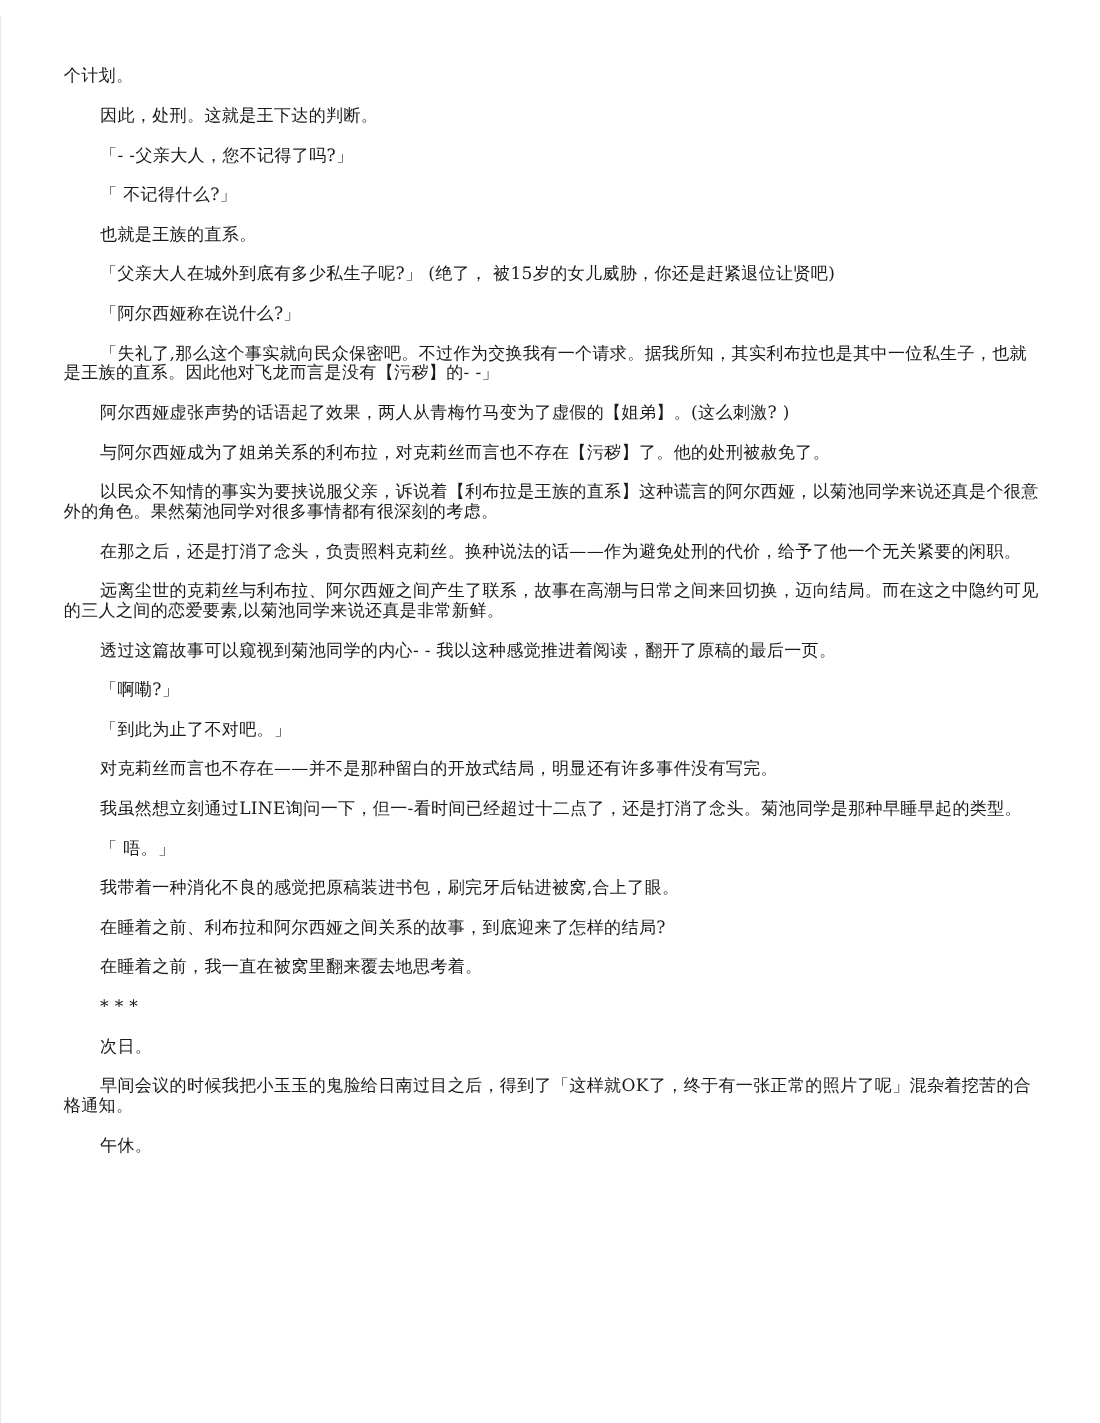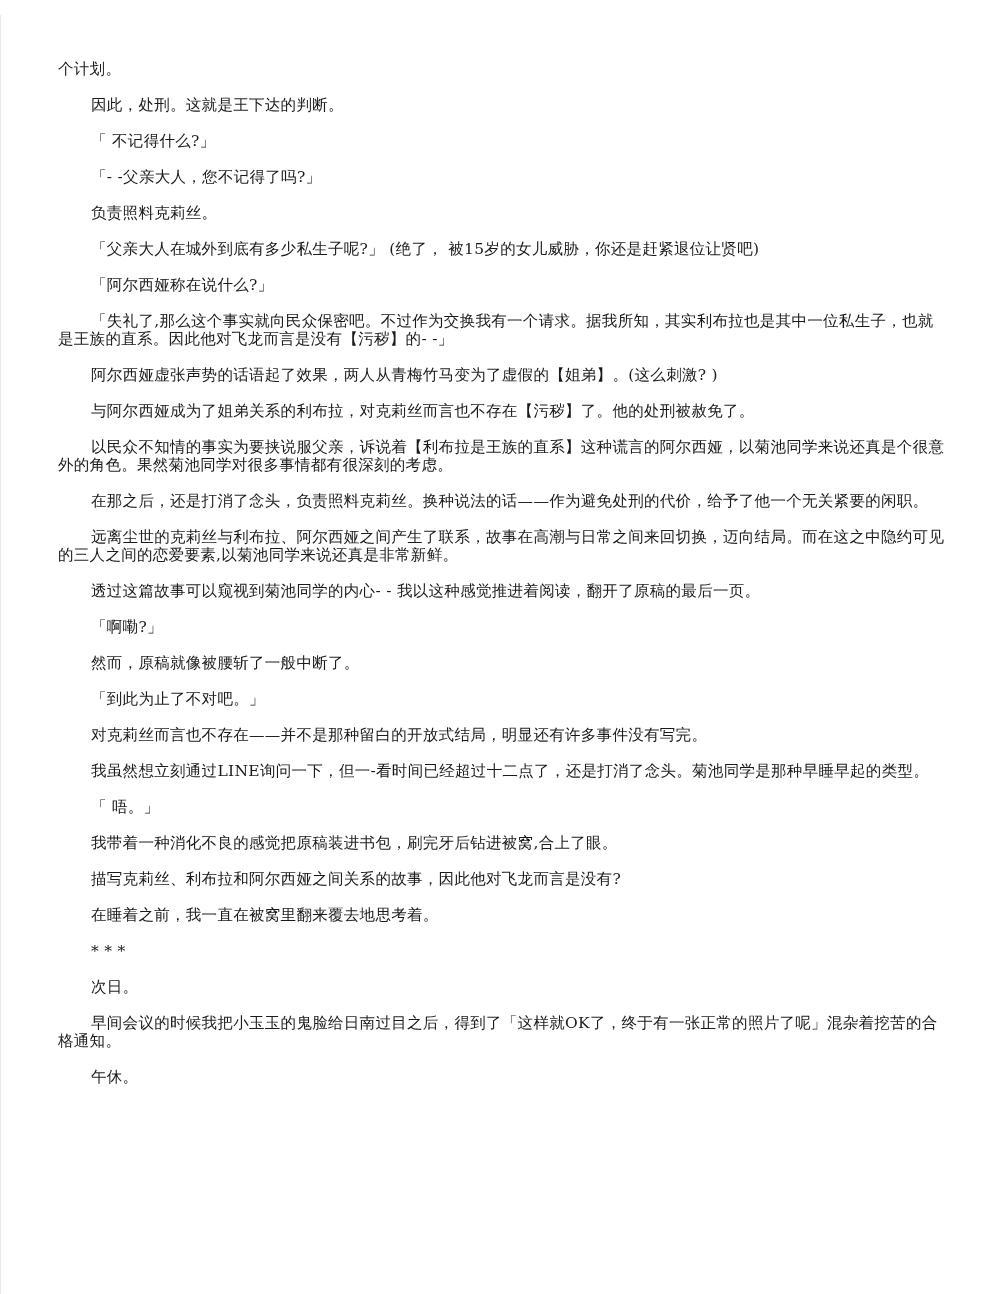--- a/index.html
+++ b/index.html
@@ -46,39 +46,38 @@
       margin-bottom: 18px;
     }
   </style>
 </head>
 <body>
 
 <div class="page">
   <div class="content">
     <p class="para noindent">个计划。</p>
     <p class="para">因此，处刑。这就是王下达的判断。</p>
+    <p class="para">「- -父亲大人，您不记得了吗?」</p>
     <p class="para">「 不记得什么?」</p>
-    <p class="para">「- -父亲大人，您不记得了吗?」</p>
-    <p class="para">负责照料克莉丝。</p>
+    <p class="para">也就是王族的直系。</p>
     <p class="para">「父亲大人在城外到底有多少私生子呢?」 (绝了， 被15岁的女儿威胁，你还是赶紧退位让贤吧)</p>
     <p class="para">「阿尔西娅称在说什么?」</p>
     <p class="para wrap">「失礼了,那么这个事实就向民众保密吧。不过作为交换我有一个请求。据我所知，其实利布拉也是其中一位私生子，也就是王族的直系。因此他对飞龙而言是没有【污秽】的- -」</p>
     <p class="para">阿尔西娅虚张声势的话语起了效果，两人从青梅竹马变为了虚假的【姐弟】。(这么刺激? )</p>
     <p class="para">与阿尔西娅成为了姐弟关系的利布拉，对克莉丝而言也不存在【污秽】了。他的处刑被赦免了。</p>
     <p class="para wrap">以民众不知情的事实为要挟说服父亲，诉说着【利布拉是王族的直系】这种谎言的阿尔西娅，以菊池同学来说还真是个很意外的角色。果然菊池同学对很多事情都有很深刻的考虑。</p>
     <p class="para wrap">在那之后，还是打消了念头，负责照料克莉丝。换种说法的话——作为避免处刑的代价，给予了他一个无关紧要的闲职。</p>
     <p class="para wrap">远离尘世的克莉丝与利布拉、阿尔西娅之间产生了联系，故事在高潮与日常之间来回切换，迈向结局。而在这之中隐约可见的三人之间的恋爱要素,以菊池同学来说还真是非常新鲜。</p>
     <p class="para">透过这篇故事可以窥视到菊池同学的内心- - 我以这种感觉推进着阅读，翻开了原稿的最后一页。</p>
     <p class="para">「啊嘞?」</p>
-    <p class="para">然而，原稿就像被腰斩了一般中断了。</p>
     <p class="para">「到此为止了不对吧。」</p>
     <p class="para">对克莉丝而言也不存在——并不是那种留白的开放式结局，明显还有许多事件没有写完。</p>
     <p class="para">我虽然想立刻通过LINE询问一下，但一-看时间已经超过十二点了，还是打消了念头。菊池同学是那种早睡早起的类型。</p>
     <p class="para">「 唔。」</p>
     <p class="para">我带着一种消化不良的感觉把原稿装进书包，刷完牙后钻进被窝,合上了眼。</p>
-    <p class="para">描写克莉丝、利布拉和阿尔西娅之间关系的故事，因此他对飞龙而言是没有?</p>
+    <p class="para">在睡着之前、利布拉和阿尔西娅之间关系的故事，到底迎来了怎样的结局?</p>
     <p class="para">在睡着之前，我一直在被窝里翻来覆去地思考着。</p>
     <p class="para">* * *</p>
     <p class="para">次日。</p>
     <p class="para wrap">早间会议的时候我把小玉玉的鬼脸给日南过目之后，得到了「这样就OK了，终于有一张正常的照片了呢」混杂着挖苦的合格通知。</p>
     <p class="para">午休。</p>
   </div>
 </div>
 
 </body></html>

